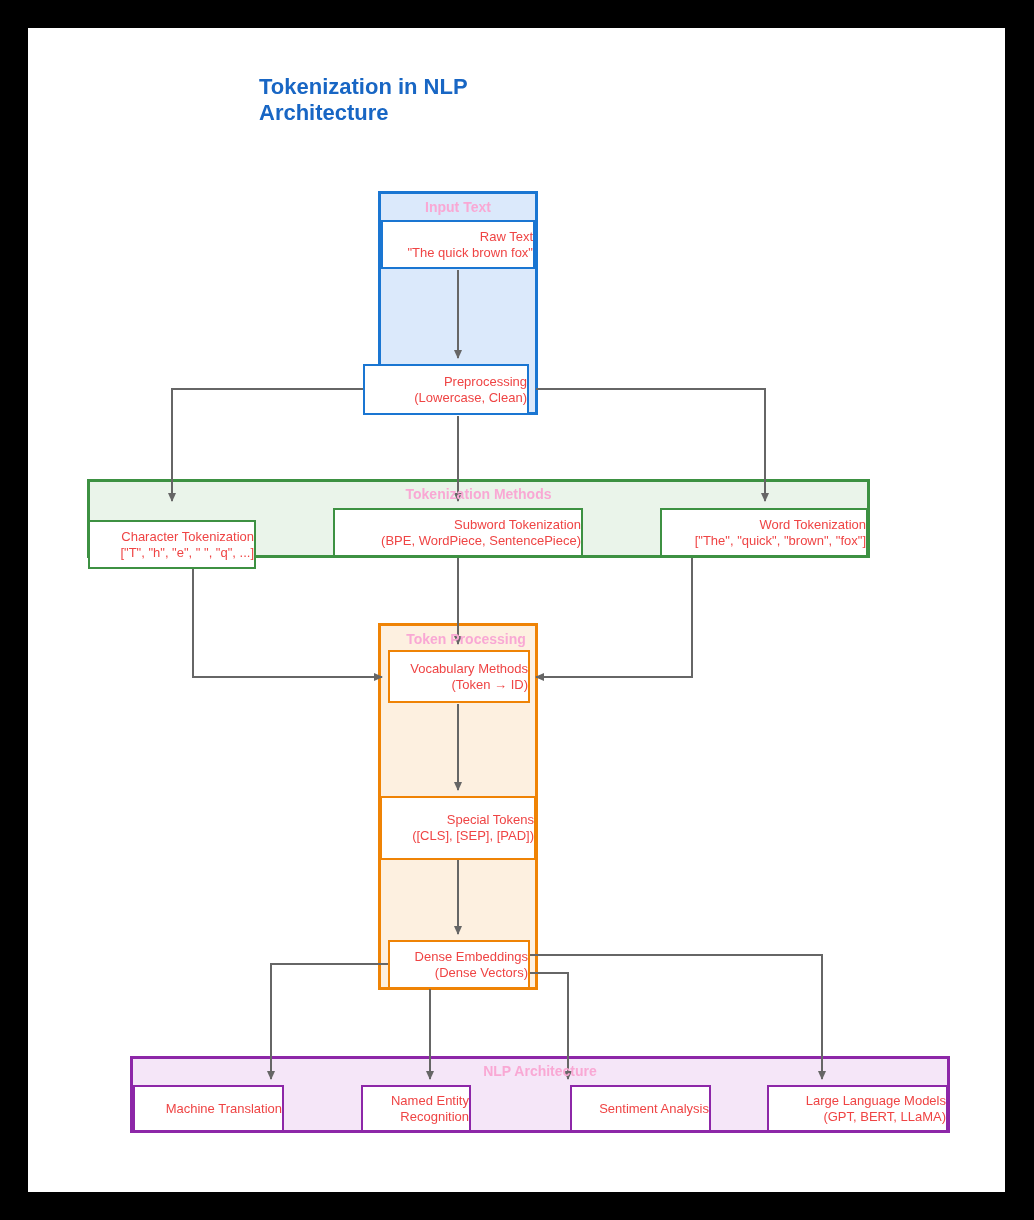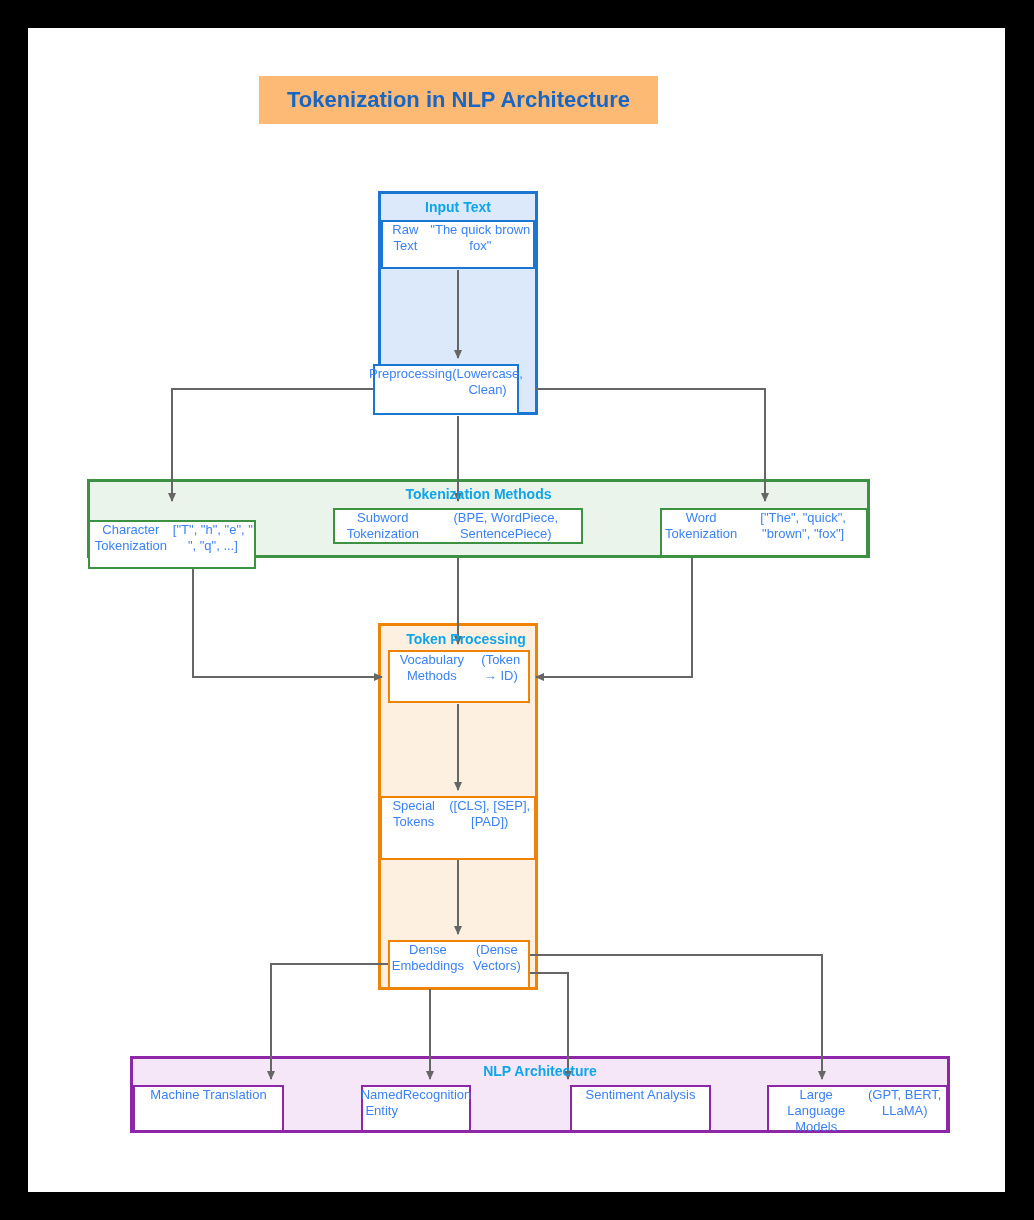--- a/index.html
+++ b/index.html
@@ -1,32 +1,32 @@
 <!DOCTYPE html>
 <html><head>
 <meta charset="utf-8">
 <style>
   html,body{margin:0;padding:0;background:#000;}
   body{position:relative;width:1034px;height:1220px;overflow:hidden;
        font-family:"Liberation Sans",sans-serif;}
   .page{position:absolute;left:28px;top:28px;width:977px;height:1164px;
         background:#ffffff;z-index:0;}
-  .title{position:absolute;left:259px;top:76px;width:399px;height:48px;
-         background:#fdba74;color:#1866c4;font-size:22px;font-weight:bold;
+  .title{position:absolute;left:259px;top:76px;width:338px;height:48px;
+         background:#ffffff;color:#1866c4;font-size:22px;font-weight:bold;
          display:flex;align-items:center;justify-content:center;z-index:3;}
   .container{position:absolute;box-sizing:border-box;z-index:1;}
   .c-blue{border:3px solid #1a76d2;background:#dbe9fb;}
   .c-green{border:3px solid #3d9142;background:#eaf4ea;}
   .c-orange{border:3px solid #ef8305;background:#fdf0e0;}
   .c-purple{border:3px solid #8d27a8;background:#f5e6f8;}
-  .ghead{position:absolute;z-index:3;font-size:14px;font-weight:bold;color:#0ea5e9;
+  .ghead{position:absolute;z-index:3;font-size:14px;font-weight:bold;color:#f9a8d4;
          text-align:center;line-height:20px;}
   .node{position:absolute;box-sizing:border-box;background:#ffffff;z-index:3;
-        display:flex;flex-direction:row;align-items:flex-start;justify-content:center;
-        font-size:13px;line-height:16px;text-align:center;color:#3b82f6;}
+        display:flex;flex-direction:column;align-items:flex-end;justify-content:center;
+        font-size:13px;line-height:16px;text-align:center;color:#ef4444;}
   .n-blue{border:2px solid #1a76d2;}
   .n-green{border:2px solid #3d9142;}
   .n-orange{border:2px solid #ef8305;}
   .n-purple{border:2px solid #8d27a8;}
   svg.wires{position:absolute;left:0;top:0;z-index:2;pointer-events:none;}
 </style>
 </head>
 <body>
 
 <div class="page"></div>
@@ -63,30 +63,30 @@
 
 <div class="ghead" style="left:378px;top:197px;width:160px">Input Text</div>
 <div class="ghead" style="left:87px;top:484px;width:783px">Tokenization Methods</div>
 <div class="ghead" style="left:378px;top:629px;width:176px">Token Processing</div>
 <div class="ghead" style="left:130px;top:1061px;width:820px">NLP Architecture</div>
 
 <div class="node n-blue" style="left:381px;top:220px;width:154px;height:49px">
   <span>Raw Text</span>
   <span>"The quick brown fox"</span>
 </div>
-<div class="node n-blue" style="left:373px;top:364px;width:146px;height:51px">
+<div class="node n-blue" style="left:363px;top:364px;width:166px;height:51px">
   <span>Preprocessing</span>
   <span>(Lowercase, Clean)</span>
 </div>
 
 <div class="node n-green" style="left:88px;top:520px;width:168px;height:49px">
   <span>Character Tokenization</span>
   <span>["T", "h", "e", " ", "q", ...]</span>
 </div>
-<div class="node n-green" style="left:333px;top:508px;width:250px;height:36px">
+<div class="node n-green" style="left:333px;top:508px;width:250px;height:49px">
   <span>Subword Tokenization</span>
   <span>(BPE, WordPiece, SentencePiece)</span>
 </div>
 <div class="node n-green" style="left:660px;top:508px;width:208px;height:49px">
   <span>Word Tokenization</span>
   <span>["The", "quick", "brown", "fox"]</span>
 </div>
 
 <div class="node n-orange" style="left:388px;top:650px;width:142px;height:53px">
   <span>Vocabulary Methods</span>

